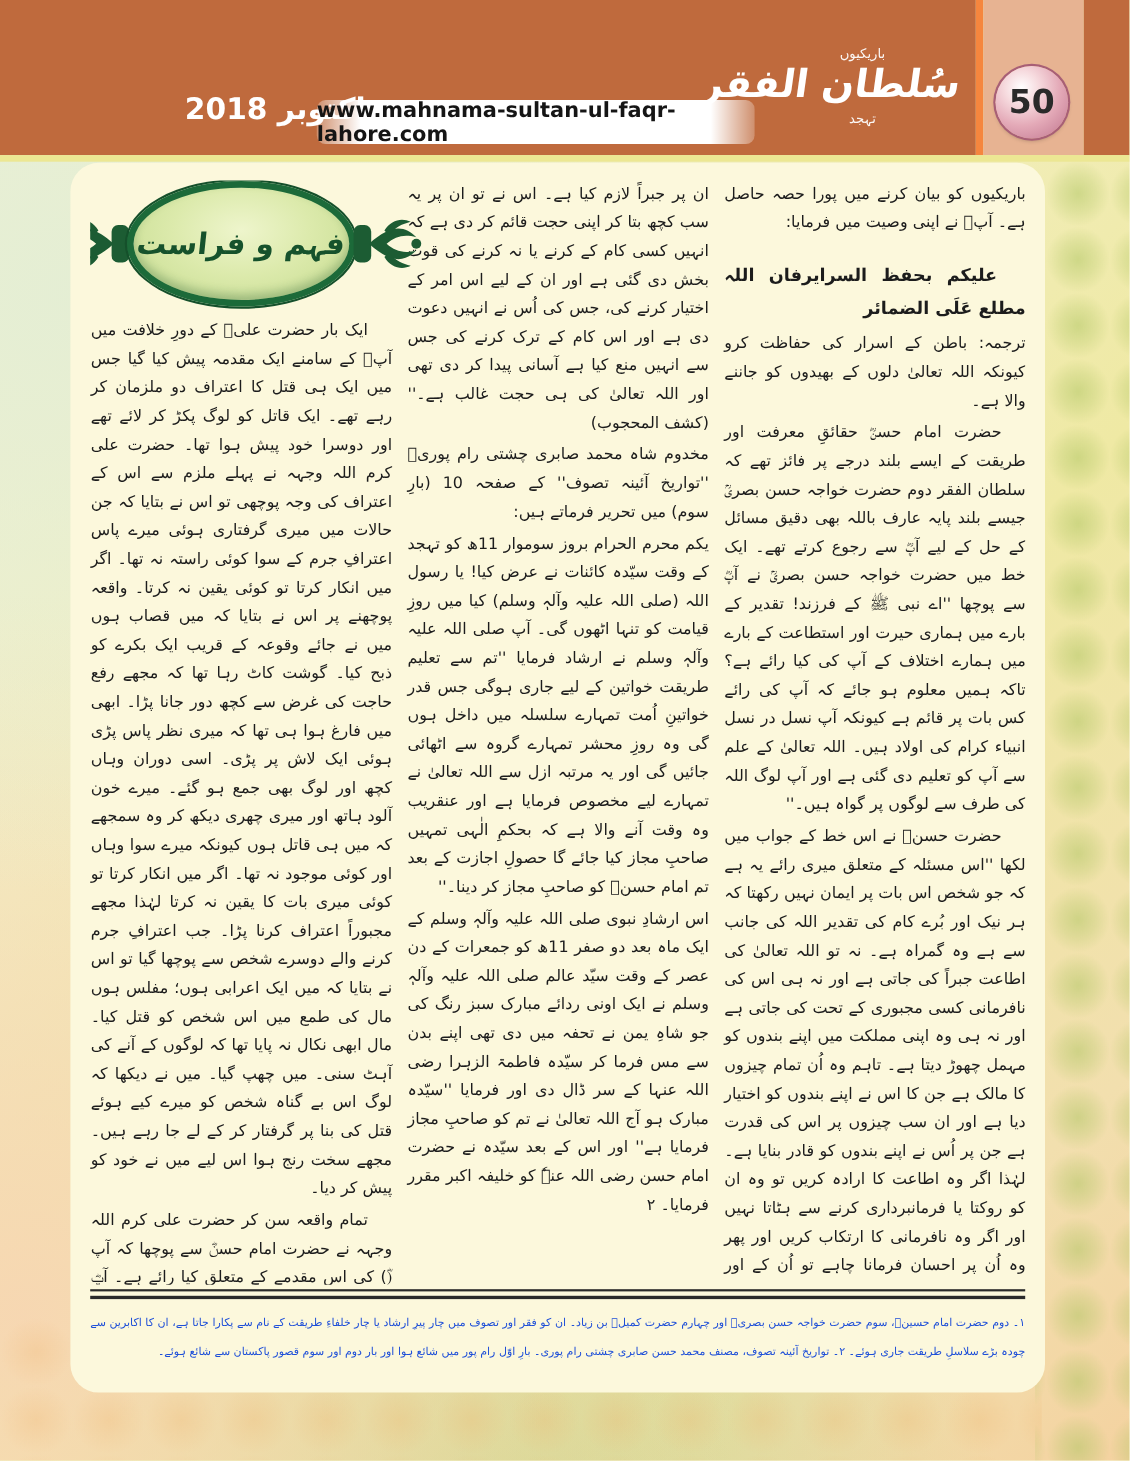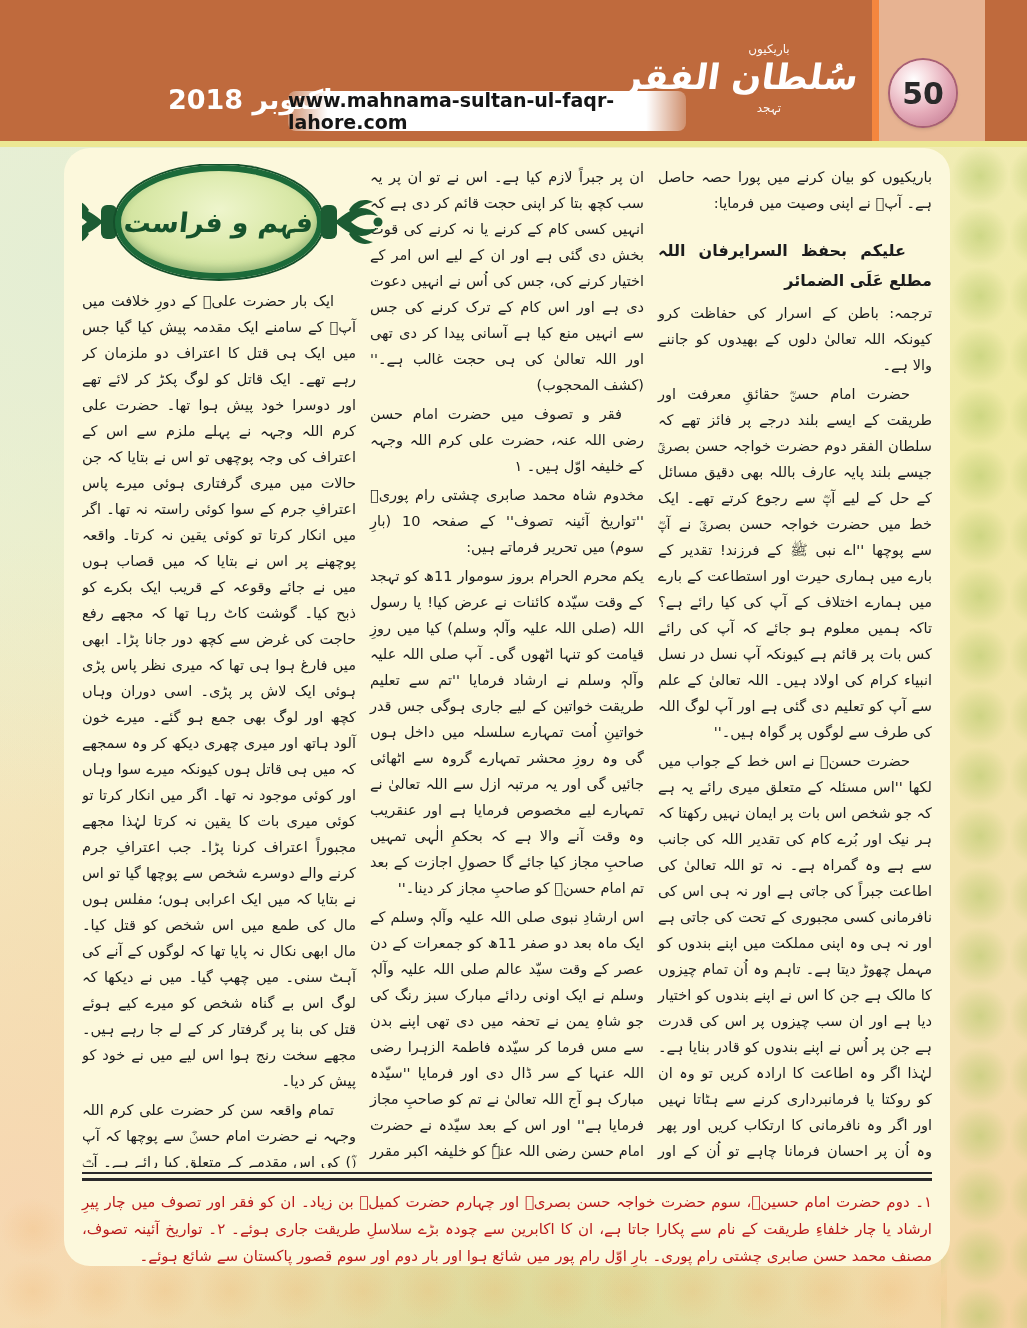--- a/index.html
+++ b/index.html
@@ -26,21 +26,21 @@
   .under-header{position:absolute;top:141px;left:0;width:1027px;height:6px;background:#ece793;}
   .issue-date{position:absolute;left:168px;top:84px;color:#ffffff;font-size:27px;font-weight:bold;direction:rtl;letter-spacing:1px;}
   .url-pill{position:absolute;left:288px;top:91px;width:398px;height:40px;border-radius:8px;
     background:linear-gradient(90deg, rgba(255,255,255,.25) 0%, #fff 10%, #fff 90%, rgba(255,255,255,.25) 100%);
     display:flex;align-items:center;justify-content:center;}
   .url-pill span{color:#151515;font-size:19px;font-weight:bold;}
   .logo{position:absolute;right:14px;top:38px;width:178px;color:#fff;text-align:center;direction:rtl;}
   .logo-main{display:block;font-size:35px;font-weight:bold;transform:skewX(-8deg);line-height:40px;white-space:nowrap;}
   .logo-small{display:inline-block;font-size:12px;opacity:.95;}
   .header-divider{width:7px;background:#f5863e;}
-  .header-strip{position:relative;width:106px;background:#e7b392;}
+  .header-strip{position:relative;width:91px;background:#e7b392;}
   .header-right{width:42px;background:#bf6a3d;}
   .page-sphere{position:absolute;left:11px;top:60px;width:66px;height:66px;border-radius:50%;
     background:radial-gradient(circle at 36% 30%, #ffffff 0%, #f6dade 25%, #e4aab8 55%, #cf8ba0 80%, #bd7089 100%);
     box-shadow:0 0 0 2px #a85f76, 0 2px 4px rgba(0,0,0,.25);
     display:flex;align-items:center;justify-content:center;}
   .page-sphere span{font-size:30px;font-weight:bold;color:#2a2a2a;}
 
   
   .panel{position:absolute;left:64px;top:148px;width:886px;height:1118px;box-sizing:border-box;
     background:#fcf8dc;border-radius:26px;padding:16px 18px 12px;}
@@ -56,21 +56,21 @@
     background:radial-gradient(ellipse at 50% 38%, #eef5cc 0%, #dcEAac 45%, #c4db8e 100%);
     background:radial-gradient(ellipse at 50% 38%, #eef5cc 0%, #dceaac 45%, #c4db8e 100%);
     border:6px solid #1c6a39;box-shadow:0 0 0 2px #15502b, inset 0 -5px 9px rgba(20,80,40,.28);
     display:flex;align-items:center;justify-content:center;}
   .badge-title{font-size:27px;font-weight:bold;color:#16522c;transform:skewX(-6deg);direction:rtl;white-space:nowrap;}
   .flourish{flex:0 0 auto;margin:0 -4px;}
   .flourish.mirror{transform:scaleX(-1);}
 
   
   .footnote-sep{margin-top:4px;height:4px;border-top:2px solid #2a2a2a;border-bottom:3px solid #2a2a2a;}
-  .footnotes{direction:rtl;margin-top:8px;color:#b91c1c;font-size:15px;line-height:27px;text-align:justify;}
+  .footnotes{direction:rtl;margin-top:8px;color:#1d4ed8;font-size:10px;line-height:27px;text-align:justify;}
 </style>
 </head>
 <body>
 
 <div class="page">
   <div class="bg"></div>
   <div class="bg-dots-right"></div>
   <div class="bg-dots-bottom"></div>
 
   <div class="header">
@@ -101,21 +101,20 @@
       <div class="col">
         <p>باریکیوں کو بیان کرنے میں پورا حصہ حاصل ہے۔ آپؓ نے اپنی وصیت میں فرمایا:</p>
         <p class="hadith">علیکم بحفظ السرایرفان اللہ مطلع عَلَی الضمائر</p>
         <p>ترجمہ: باطن کے اسرار کی حفاظت کرو کیونکہ اللہ تعالیٰ دلوں کے بھیدوں کو جاننے والا ہے۔</p>
         <p class="indent">حضرت امام حسنؓ حقائقِ معرفت اور طریقت کے ایسے بلند درجے پر فائز تھے کہ سلطان الفقر دوم حضرت خواجہ حسن بصریؒ جیسے بلند پایہ عارف باللہ بھی دقیق مسائل کے حل کے لیے آپؓ سے رجوع کرتے تھے۔ ایک خط میں حضرت خواجہ حسن بصریؒ نے آپؓ سے پوچھا ''اے نبی ﷺ کے فرزند! تقدیر کے بارے میں ہماری حیرت اور استطاعت کے بارے میں ہمارے اختلاف کے آپ کی کیا رائے ہے؟ تاکہ ہمیں معلوم ہو جائے کہ آپ کی رائے کس بات پر قائم ہے کیونکہ آپ نسل در نسل انبیاء کرام کی اولاد ہیں۔ اللہ تعالیٰ کے علم سے آپ کو تعلیم دی گئی ہے اور آپ لوگ اللہ کی طرف سے لوگوں پر گواہ ہیں۔''</p>
         <p class="indent">حضرت حسنؓ نے اس خط کے جواب میں لکھا ''اس مسئلہ کے متعلق میری رائے یہ ہے کہ جو شخص اس بات پر ایمان نہیں رکھتا کہ ہر نیک اور بُرے کام کی تقدیر اللہ کی جانب سے ہے وہ گمراہ ہے۔ نہ تو اللہ تعالیٰ کی اطاعت جبراً کی جاتی ہے اور نہ ہی اس کی نافرمانی کسی مجبوری کے تحت کی جاتی ہے اور نہ ہی وہ اپنی مملکت میں اپنے بندوں کو مہمل چھوڑ دیتا ہے۔ تاہم وہ اُن تمام چیزوں کا مالک ہے جن کا اس نے اپنے بندوں کو اختیار دیا ہے اور ان سب چیزوں پر اس کی قدرت ہے جن پر اُس نے اپنے بندوں کو قادر بنایا ہے۔ لہٰذا اگر وہ اطاعت کا ارادہ کریں تو وہ ان کو روکتا یا فرمانبرداری کرنے سے ہٹاتا نہیں اور اگر وہ نافرمانی کا ارتکاب کریں اور پھر وہ اُن پر احسان فرمانا چاہے تو اُن کے اور معصیت کے درمیان حائل ہو جاتا ہے اور اگر ایسا نہ کرے تو اس نے ان کو معصیت پر نہ تو مجبور کیا ہے اور نہ ہی نافرمانی کا ارتکاب</p>
       </div>
 
       <div class="col">
         <p>ان پر جبراً لازم کیا ہے۔ اس نے تو ان پر یہ سب کچھ بتا کر اپنی حجت قائم کر دی ہے کہ انہیں کسی کام کے کرنے یا نہ کرنے کی قوت بخش دی گئی ہے اور ان کے لیے اس امر کے اختیار کرنے کی، جس کی اُس نے انہیں دعوت دی ہے اور اس کام کے ترک کرنے کی جس سے انہیں منع کیا ہے آسانی پیدا کر دی تھی اور اللہ تعالیٰ کی ہی حجت غالب ہے۔'' (کشف المحجوب)</p>
-        <p class="indent">فقر و تصوف میں حضرت امام حسن رضی اللہ عنہ، حضرت علی کرم اللہ وجہہ کے خلیفہ اوّل ہیں۔ ۱</p>
         <p>مخدوم شاہ محمد صابری چشتی رام پوریؒ ''تواریخ آئینہ تصوف'' کے صفحہ 10 (بارِ سوم) میں تحریر فرماتے ہیں:</p>
         <p>یکم محرم الحرام بروز سوموار 11ھ کو تہجد کے وقت سیّدہ کائنات نے عرض کیا! یا رسول اللہ (صلی اللہ علیہ وآلہٖ وسلم) کیا میں روزِ قیامت کو تنہا اٹھوں گی۔ آپ صلی اللہ علیہ وآلہٖ وسلم نے ارشاد فرمایا ''تم سے تعلیم طریقت خواتین کے لیے جاری ہوگی جس قدر خواتینِ اُمت تمہارے سلسلہ میں داخل ہوں گی وہ روزِ محشر تمہارے گروہ سے اٹھائی جائیں گی اور یہ مرتبہ ازل سے اللہ تعالیٰ نے تمہارے لیے مخصوص فرمایا ہے اور عنقریب وہ وقت آنے والا ہے کہ بحکمِ الٰہی تمہیں صاحبِ مجاز کیا جائے گا حصولِ اجازت کے بعد تم امام حسنؓ کو صاحبِ مجاز کر دینا۔''</p>
         <p>اس ارشادِ نبوی صلی اللہ علیہ وآلہٖ وسلم کے ایک ماہ بعد دو صفر 11ھ کو جمعرات کے دن عصر کے وقت سیّد عالم صلی اللہ علیہ وآلہٖ وسلم نے ایک اونی ردائے مبارک سبز رنگ کی جو شاہِ یمن نے تحفہ میں دی تھی اپنے بدن سے مس فرما کر سیّدہ فاطمۃ الزہرا رضی اللہ عنہا کے سر ڈال دی اور فرمایا ''سیّدہ مبارک ہو آج اللہ تعالیٰ نے تم کو صاحبِ مجاز فرمایا ہے'' اور اس کے بعد سیّدہ نے حضرت امام حسن رضی اللہ عنہٗ کو خلیفہ اکبر مقرر فرمایا۔ ۲</p>
 
       </div>
 
       <div class="col">
         <div class="badge">
           <svg class="flourish" width="64" height="60" viewBox="0 0 64 60">
             <g fill="#1c5c33">

